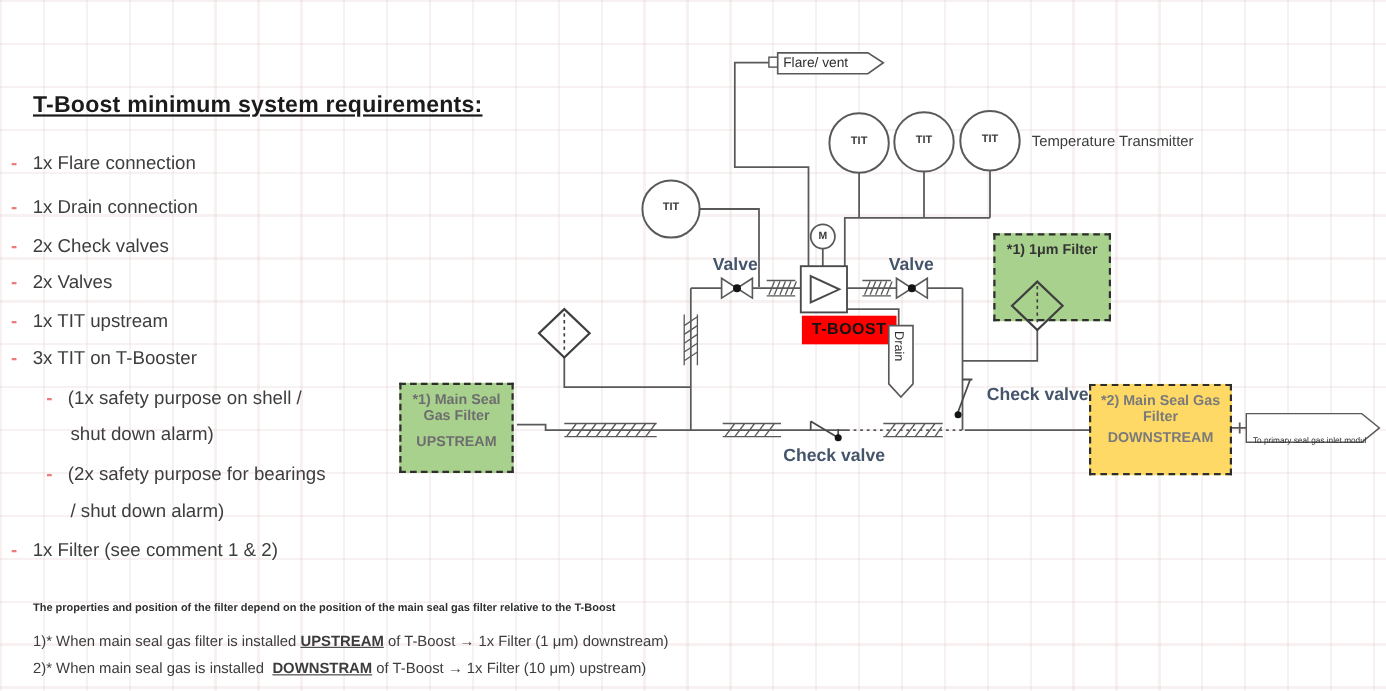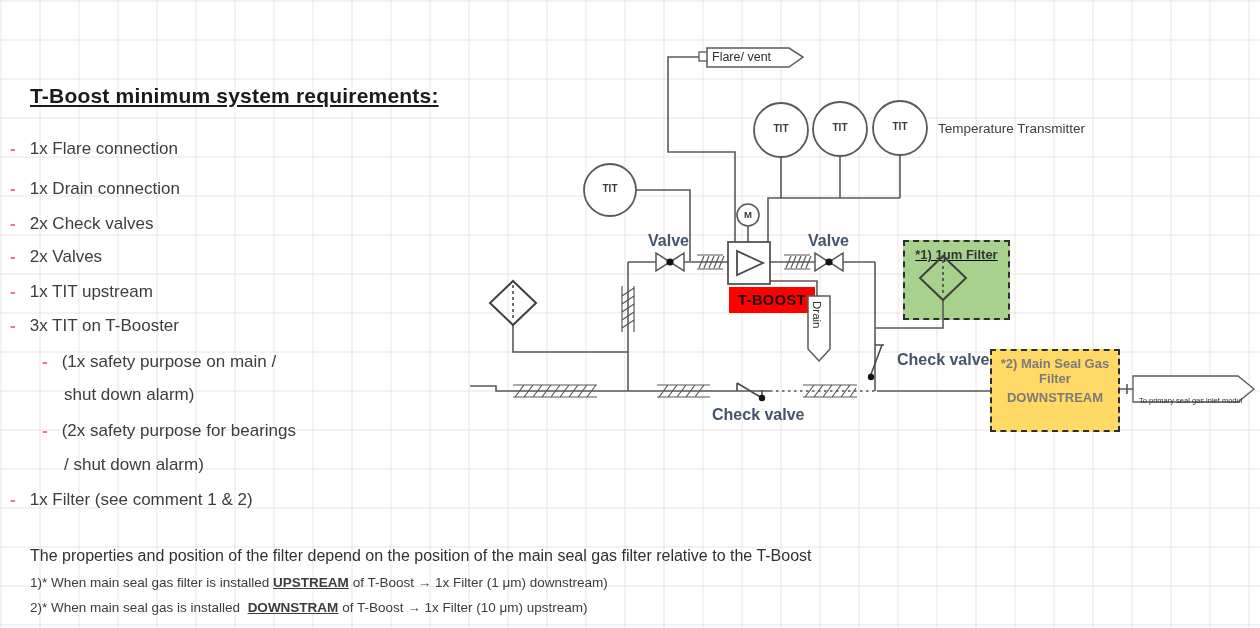--- a/index.html
+++ b/index.html
@@ -14,21 +14,21 @@
   
   .title{
     left:30px; top:84px; font-size:21px; font-weight:700; color:#1b1b1b;
     text-decoration:underline; letter-spacing:.2px;
   }
   .req{display:flex; gap:14px; font-size:17px; color:#3d3d3d; line-height:20px; left:10px;}
   .req.sub{left:42px;}
   .req.nodash{left:64px;}
   .dash{color:#e97a7a; font-weight:700;}
   
-  .note-head{left:30px; top:547px; font-size:16px; font-weight:400; color:#303030;}
+  .note-head{left:30px; top:547px; font-size:10px; font-weight:700; color:#303030;}
   .note{left:30px; font-size:13.5px; color:#3c3c3c;}
   .note .kw{font-weight:700; text-decoration:underline;}
   
   .fbox{border:2.5px dashed #2e2e2e; box-sizing:border-box; text-align:center; z-index:1;}
   .fbox .t1{margin-top:5px; font-size:13px; font-weight:700;}
   .fbox .t2{font-size:13px; font-weight:700;}
   .fbox .t3{margin-top:8px; font-size:13px; font-weight:700;}
   .green{background:#a9d18e;}
   .yellow{background:#ffd966;}
   svg.lines{position:absolute; left:0; top:0; z-index:2;}
@@ -67,21 +67,21 @@
   <div class="abs req" style="top:282px">
     <span class="dash">-</span>
     <span>1x TIT upstream</span>
   </div>
   <div class="abs req" style="top:316px">
     <span class="dash">-</span>
     <span>3x TIT on T-Booster</span>
   </div>
   <div class="abs req sub" style="top:352px">
     <span class="dash">-</span>
-    <span>(1x safety purpose on main /</span>
+    <span>(1x safety purpose on shell /</span>
   </div>
   <div class="abs req nodash" style="top:385px">
     <span>shut down alarm)</span>
   </div>
   <div class="abs req sub" style="top:421px">
     <span class="dash">-</span>
     <span>(2x safety purpose for bearings</span>
   </div>
   <div class="abs req nodash" style="top:455px">
     <span>/ shut down alarm)</span>
@@ -92,22 +92,27 @@
   </div>
 
   <div class="abs note-head">The properties and position of the filter depend on the position of the main seal gas filter relative to the T-Boost</div>
   <div class="abs note" style="top:575px">
     <span>1)* When main seal gas filter is installed </span><span class="kw">UPSTREAM</span><span> of T-Boost → 1x Filter (1 μm) downstream)</span>
   </div>
   <div class="abs note" style="top:600px">
     <span>2)* When main seal gas is installed </span>&nbsp;<span class="kw">DOWNSTRAM</span><span> of T-Boost → 1x Filter (10 μm) upstream)</span>
   </div>
 
-  <div class="abs fbox green" style="left:903px; top:240px; width:107px; height:80px;text-decoration:underline;">
+  <div class="abs fbox green" style="left:903px; top:212px; width:107px; height:80px;">
     <div class="t1" style="color:#343434">*1) 1μm Filter</div>
+  </div>
+  <div class="abs fbox green" style="left:363px; top:348px; width:104px; height:82px; color:#6e6e6e;">
+    <div class="t1">*1) Main Seal</div>
+    <div class="t2">Gas Filter</div>
+    <div class="t3">UPSTREAM</div>
   </div>
   <div class="abs fbox yellow" style="left:990px; top:349px; width:130px; height:83px; color:#7a7a7a;">
     <div class="t1">*2) Main Seal Gas</div>
     <div class="t2">Filter</div>
     <div class="t3" style="margin-top:4px">DOWNSTREAM</div>
   </div>
 
   <div class="abs tboost">
     <span>T-BOOST</span>
   </div>

